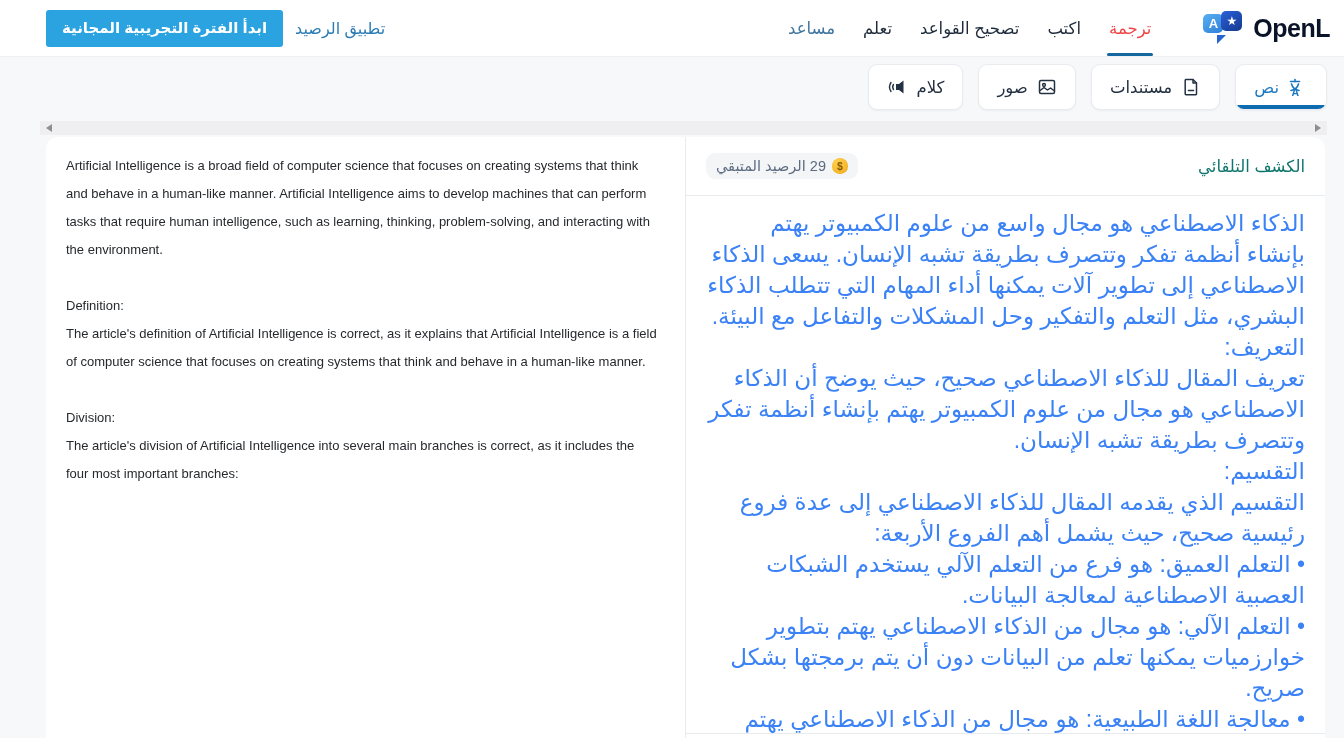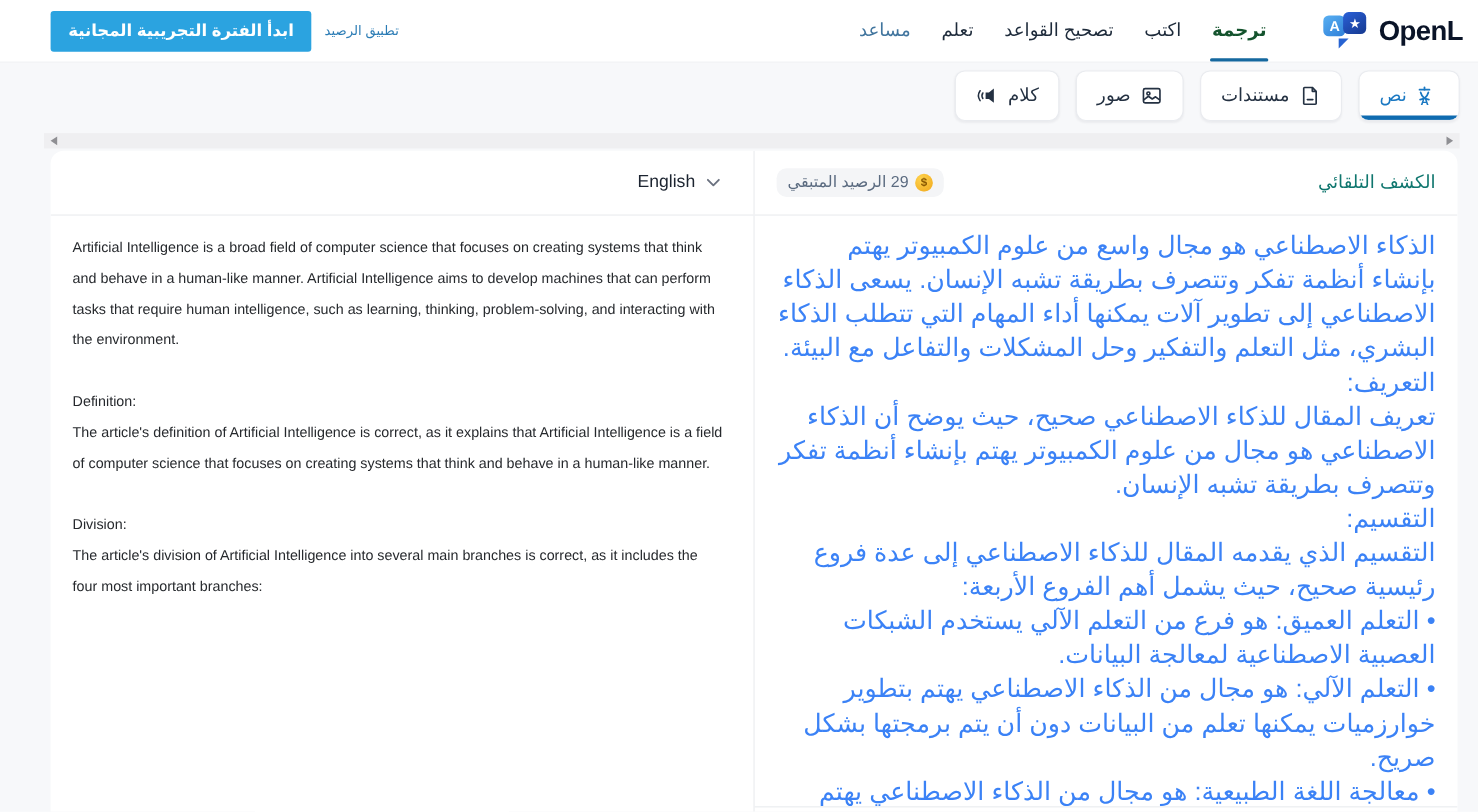--- a/index.html
+++ b/index.html
@@ -18,25 +18,25 @@
   }
   .brand { display:flex; direction:ltr; align-items:center; gap:9px; margin-left:38px; cursor:pointer; }
   .logo { position:relative; width:41px; height:34px; flex:none; }
   .logo-sq { position:absolute; display:flex; align-items:center; justify-content:center; color:#fff; }
   .logo-a { left:0; top:3px; width:20px; height:19px; background:linear-gradient(145deg,#59b0f2,#2f7fd9); border-radius:5px; font-weight:bold; font-size:13px; z-index:1; }
   .logo-star { right:2px; top:0; width:21px; height:20px; background:linear-gradient(145deg,#2a60d8,#16398f); border-radius:5px; font-size:12px; z-index:2; }
   .logo-tail { position:absolute; left:14px; bottom:1px; width:0; height:0; border-top:9px solid #2763d2; border-right:9px solid transparent; }
   .brand-name { font-size:25px; font-weight:700; color:#0a1428; letter-spacing:-0.5px; }
   .nav { display:flex; align-items:stretch; height:100%; }
   .nav-item { display:flex; align-items:center; padding:4px 14px; font-size:16.5px; color:#1d2a3a; position:relative; cursor:pointer; text-decoration:none; }
-  .nav-item.active { color:#14532d;font-weight:bold; }
+  .nav-item.active { color:#ef4444; }
   .nav-item.active::after { content:""; position:absolute; bottom:0; left:12px; right:12px; height:3px; background:#15689f; border-radius:2px; }
   .nav-item.muted { color:#41759e; }
   .spacer { flex:1; }
-  .credit-link { color:#2b7cb5; font-size:12px; margin:0 12px; cursor:pointer; text-decoration:none; }
+  .credit-link { color:#2b7cb5; font-size:16px; margin:0 12px; cursor:pointer; text-decoration:none; }
   .cta { background:#2ba3e0; color:#fff; font-weight:700; font-size:15px; border:none; border-radius:3px; height:37px; padding:0 16px; font-family:inherit; cursor:pointer; }
   
   .tabs-row { display:flex; padding:7px 17px 0 0; gap:15px; }
   .tab {
     display:flex; align-items:center; gap:9px; background:#fff;
     border:1px solid #e9ebef; border-radius:9px; height:46px; padding:0 18px;
     font-size:16.5px; color:#243142; font-family:inherit; cursor:pointer;
     position:relative; overflow:hidden; box-shadow:0 1px 2px rgba(16,24,40,.05);
   }
   .tab svg { flex:none; }
@@ -168,28 +168,20 @@
         <p>•  التعلم الآلي: هو مجال من الذكاء الاصطناعي يهتم بتطوير خوارزميات يمكنها تعلم من البيانات دون أن يتم برمجتها بشكل صريح.</p>
         <p>•  معالجة اللغة الطبيعية: هو مجال من الذكاء الاصطناعي يهتم بمعالجة اللغة البشرية.</p>
         <p>•  رؤية الكمبيوتر: هو مجال من الذكاء الاصطناعي يهتم بفهم ومعالجة الصور والفيديو.</p>
       </div>
       <div class="panel-foot"></div>
     </section>
 
     <div class="vdivider"></div>
 
     <section class="panel" dir="ltr">
-      <div class="panel-head target-head">
-        <div class="lang-select">
-          <span>English</span>
-          <svg width="13" height="8" viewBox="0 0 13 8" fill="none">
-            <path d="M1.5 1.5l5 5 5-5" stroke="#6b7280" stroke-width="1.7" stroke-linecap="round" stroke-linejoin="round"></path>
-          </svg>
-        </div>
-      </div>
       <div class="text text-english">
         <p>Artificial Intelligence is a broad field of computer science that focuses on creating systems that think and behave in a human-like manner. Artificial Intelligence aims to develop machines that can perform tasks that require human intelligence, such as learning, thinking, problem-solving, and interacting with the environment.</p>
         <p class="gap1">Definition:</p>
         <p>The article's definition of Artificial Intelligence is correct, as it explains that Artificial Intelligence is a field of computer science that focuses on creating systems that think and behave in a human-like manner.</p>
         <p class="gap1">Division:</p>
         <p>The article's division of Artificial Intelligence into several main branches is correct, as it includes the four most important branches:</p>
       </div>
     </section>
 
   </main>

